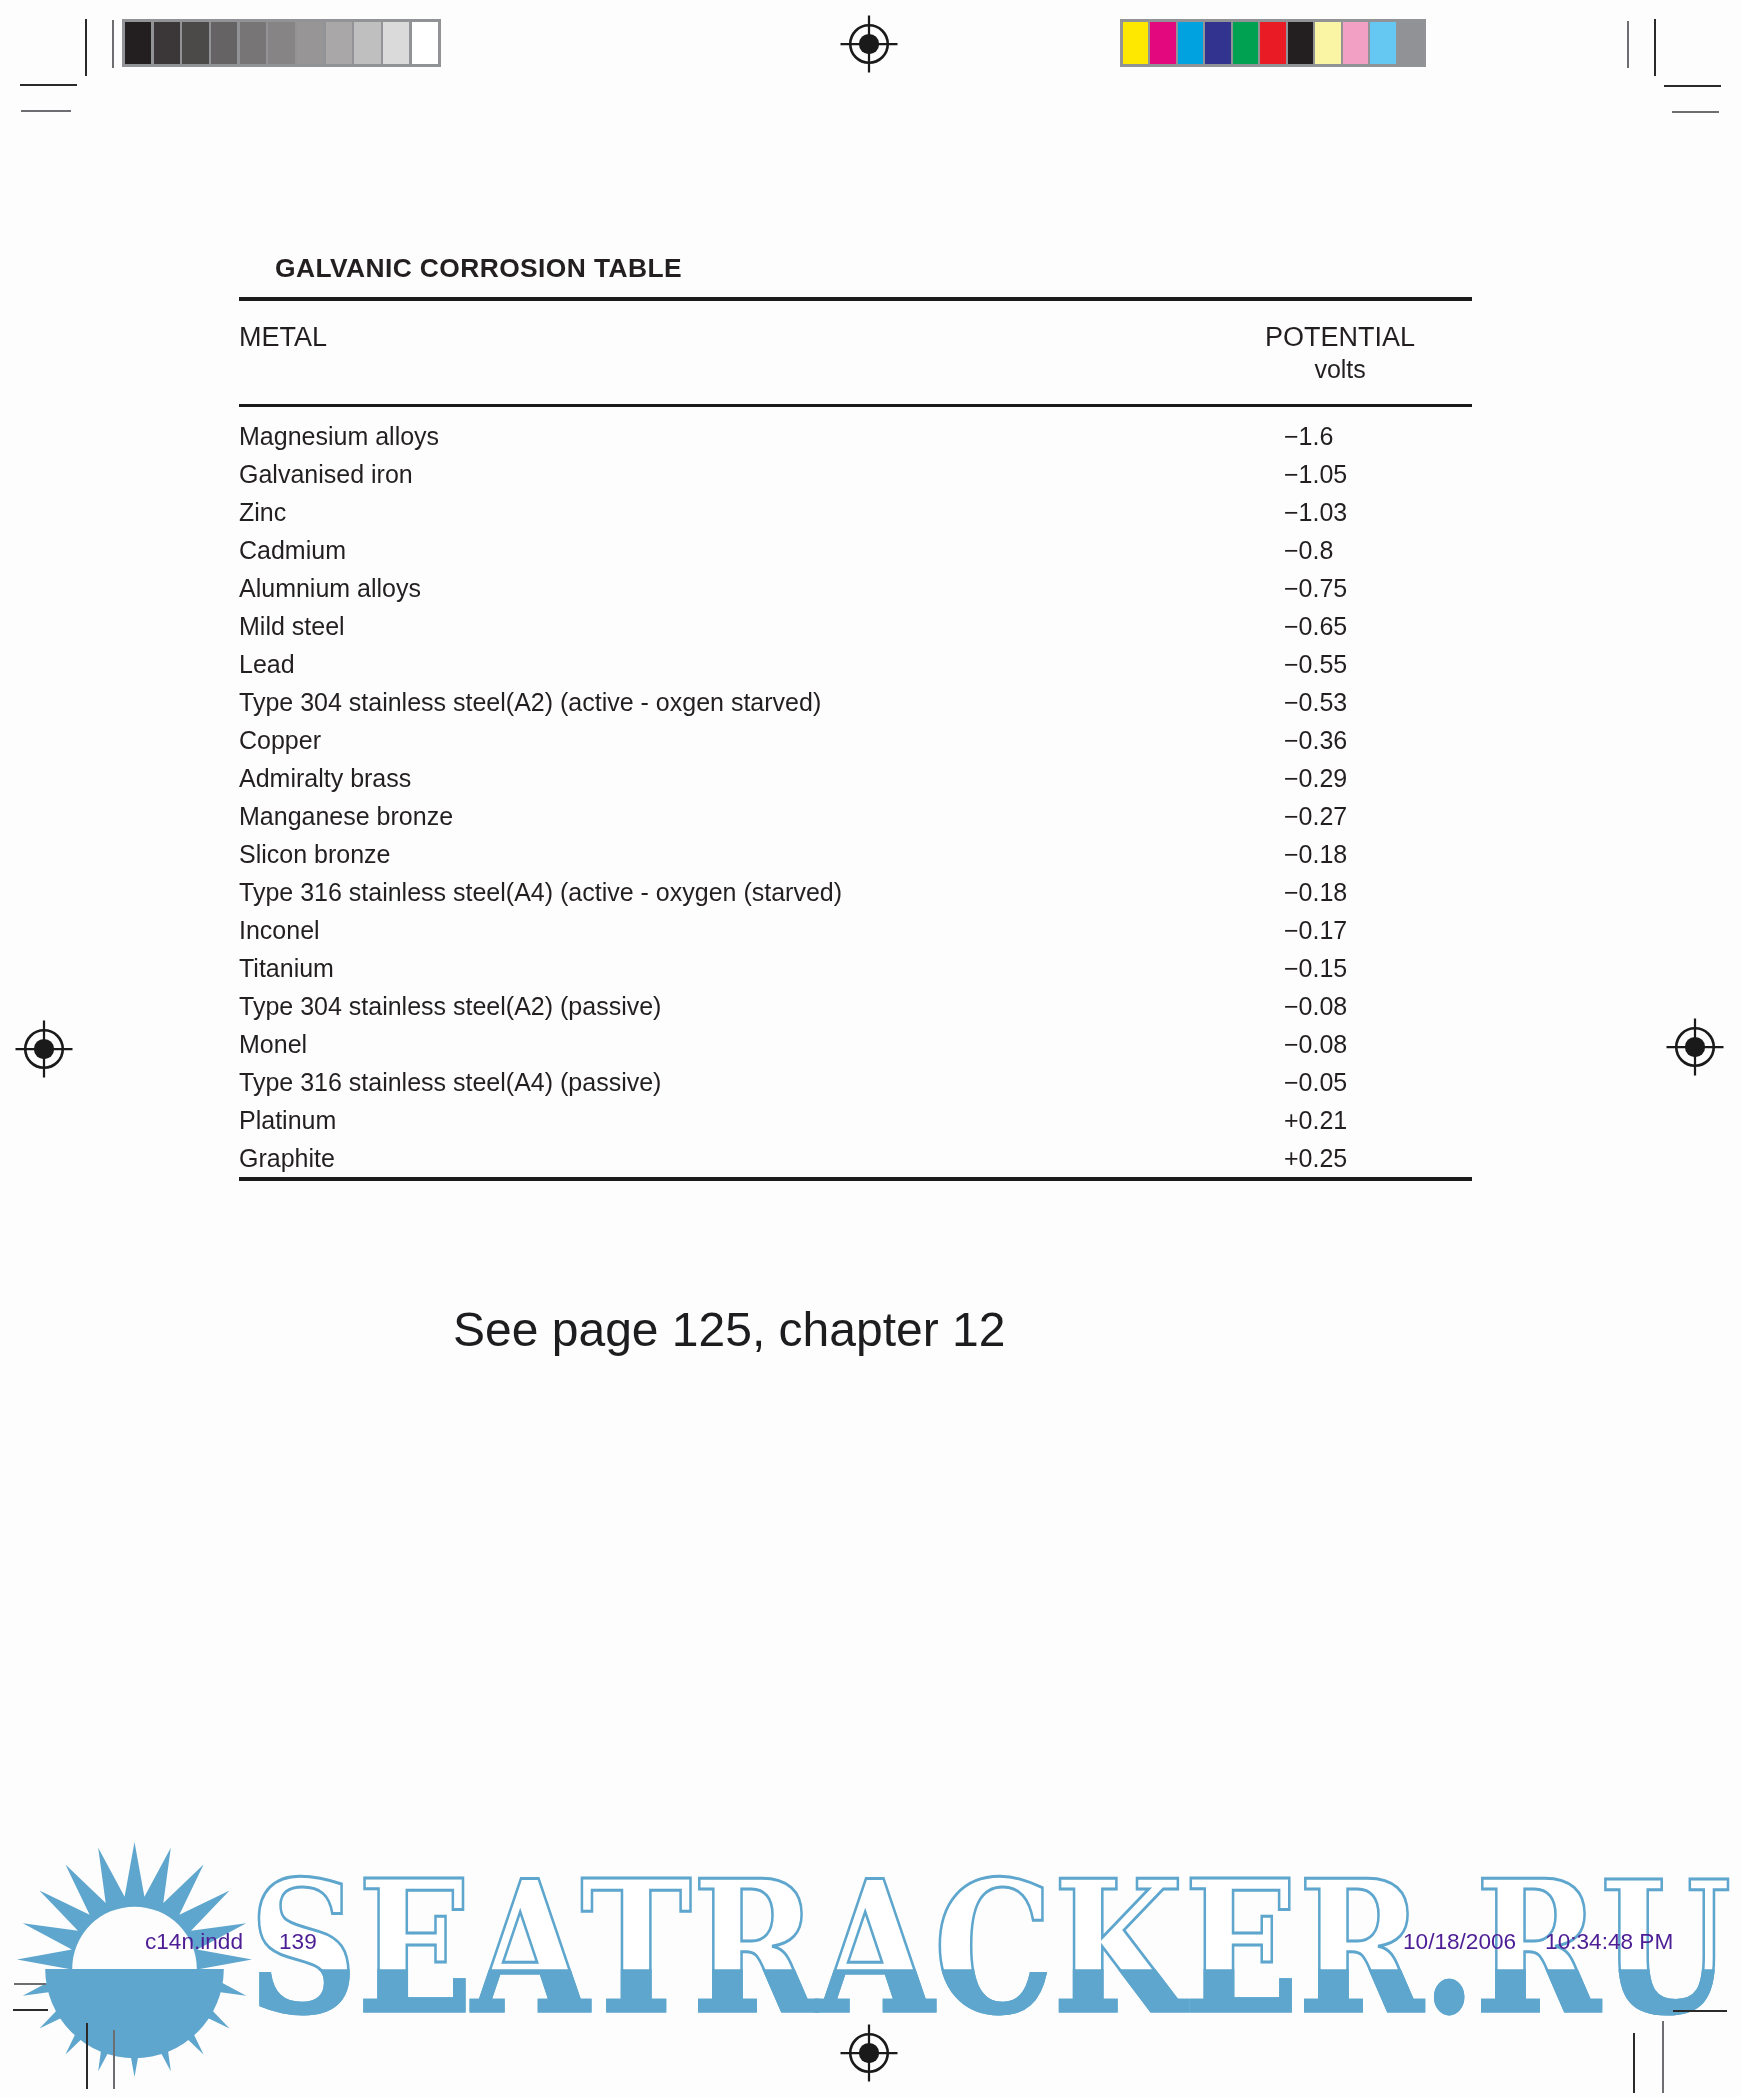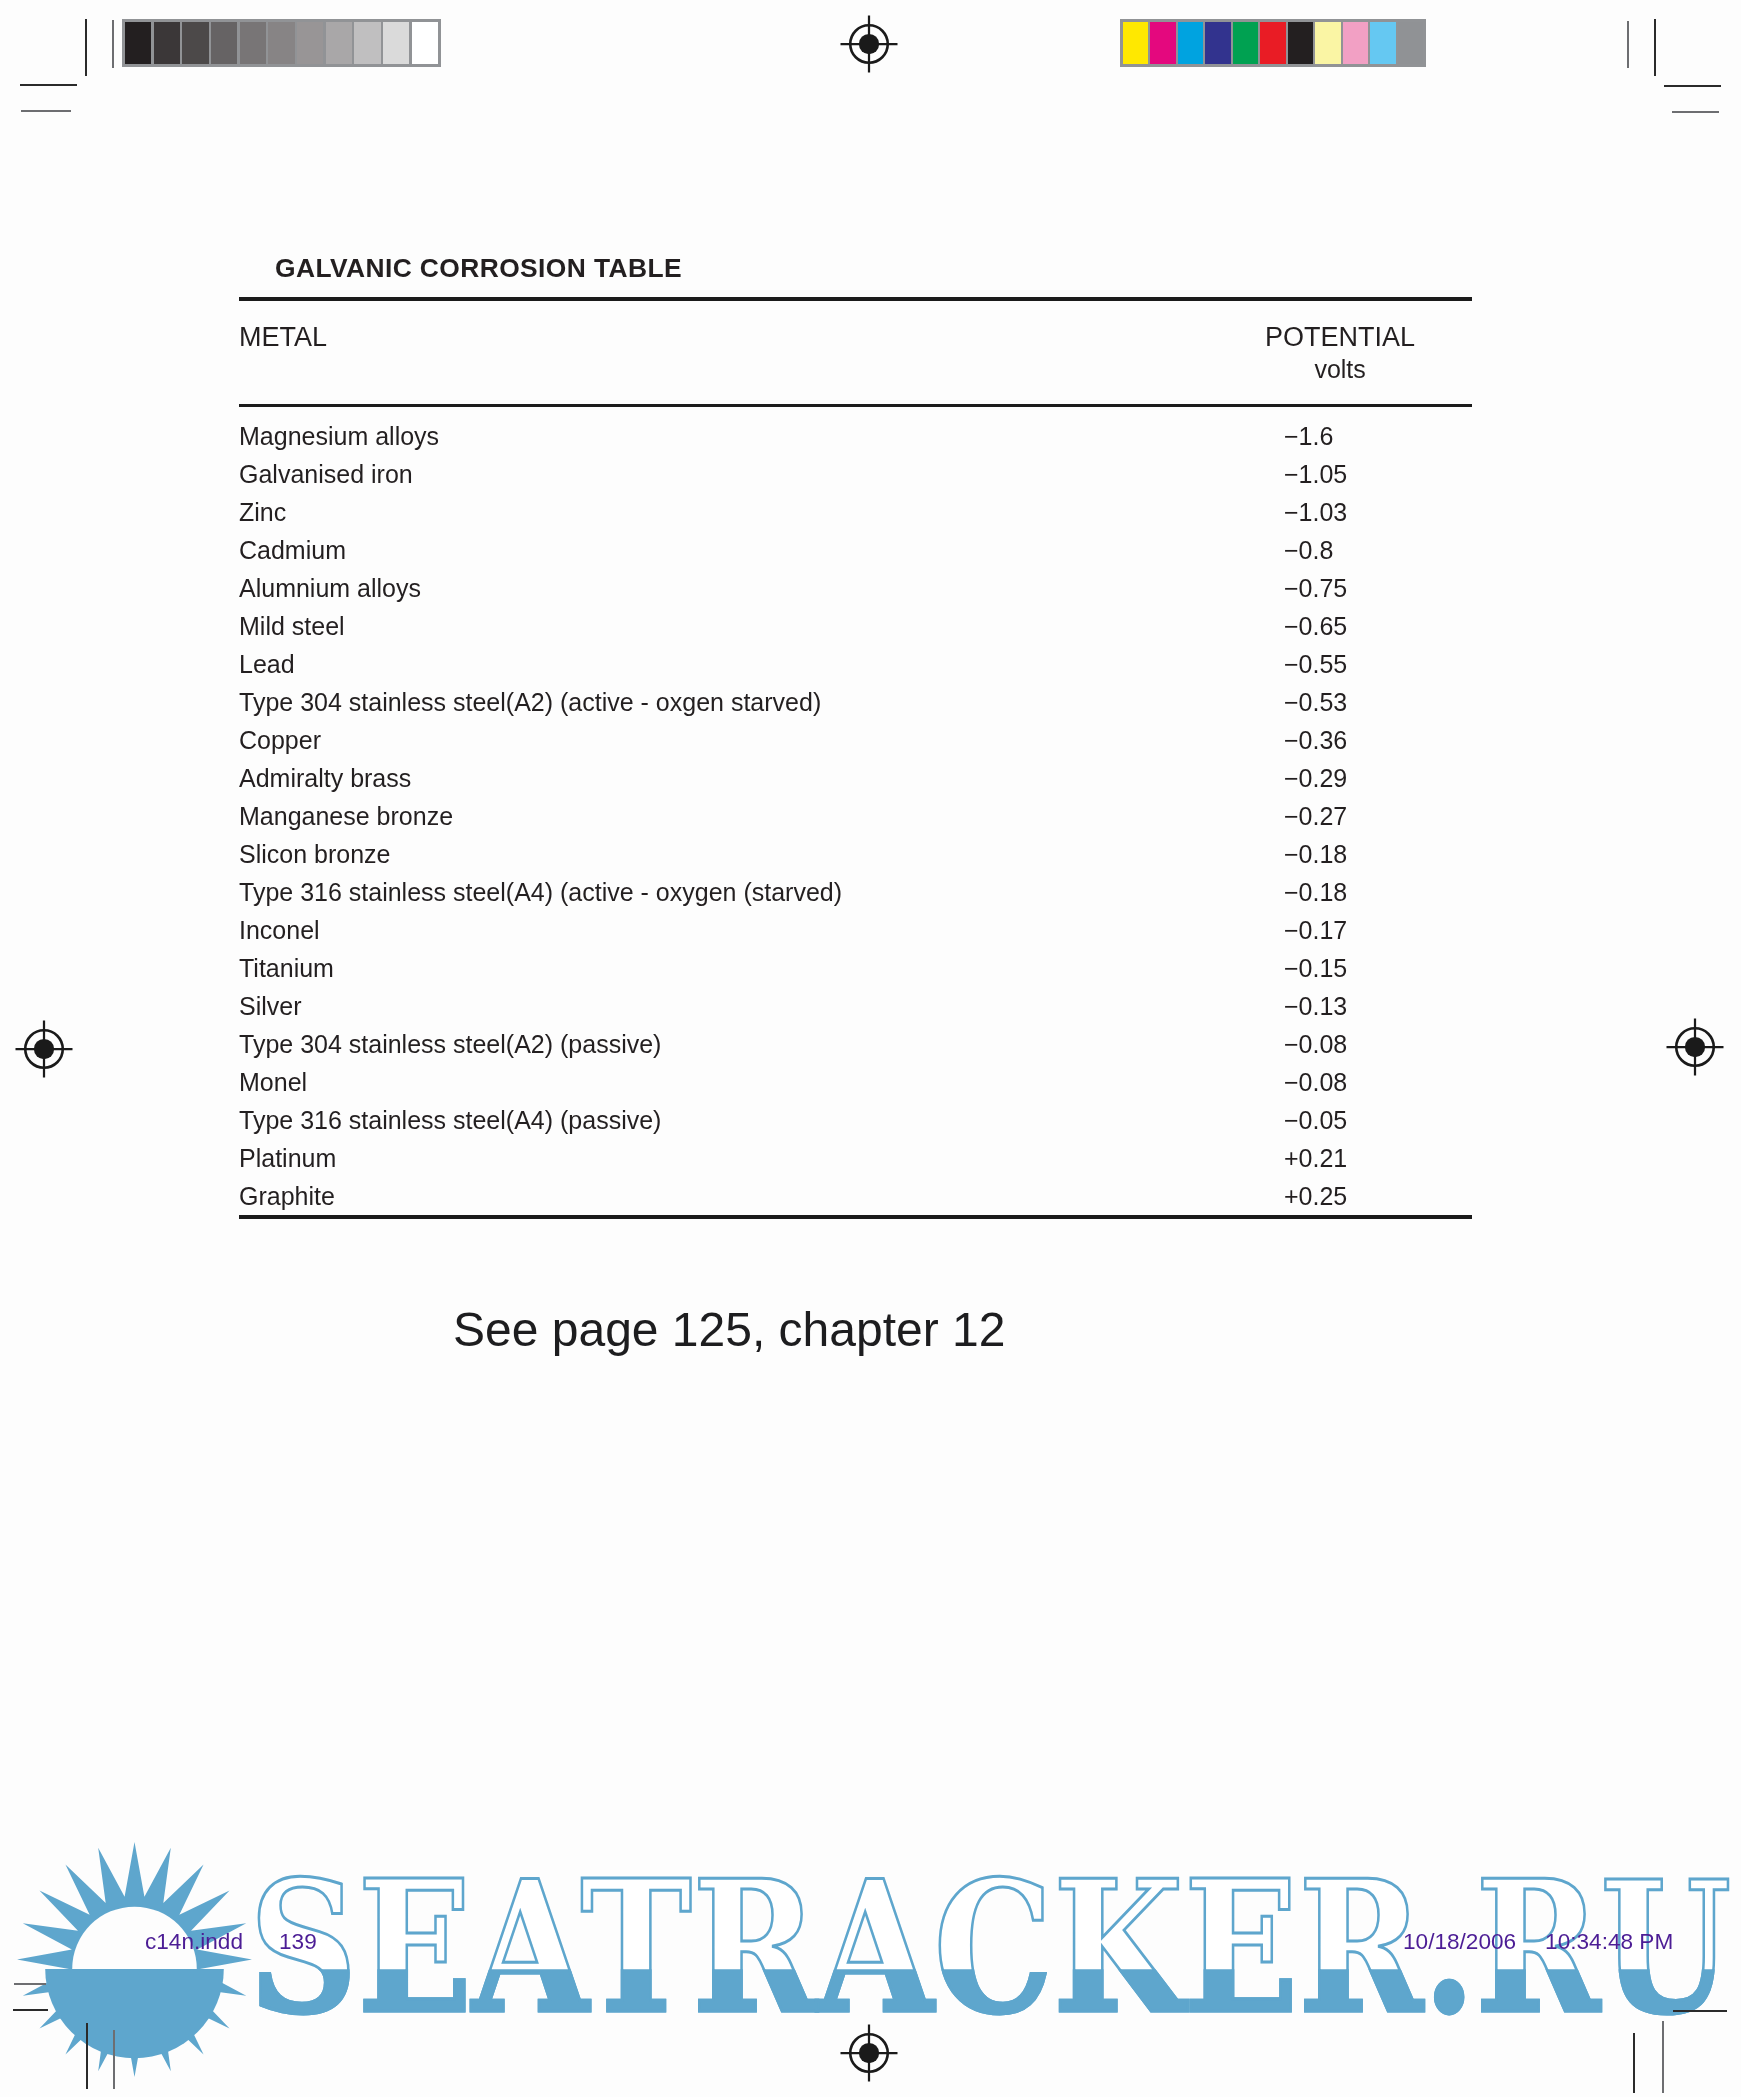--- a/index.html
+++ b/index.html
@@ -202,24 +202,20 @@
       </div>
     <div class="t-row">
         <span class="metal">Inconel</span>
         <span class="val">−0.17</span>
       </div>
     <div class="t-row">
         <span class="metal">Titanium</span>
         <span class="val">−0.15</span>
       </div>
     <div class="t-row">
-        <span class="metal">Silver</span>
-        <span class="val">−0.13</span>
-      </div>
-    <div class="t-row">
         <span class="metal">Type 304 stainless steel(A2) (passive)</span>
         <span class="val">−0.08</span>
       </div>
     <div class="t-row">
         <span class="metal">Monel</span>
         <span class="val">−0.08</span>
       </div>
     <div class="t-row">
         <span class="metal">Type 316 stainless steel(A4) (passive)</span>
         <span class="val">−0.05</span>

